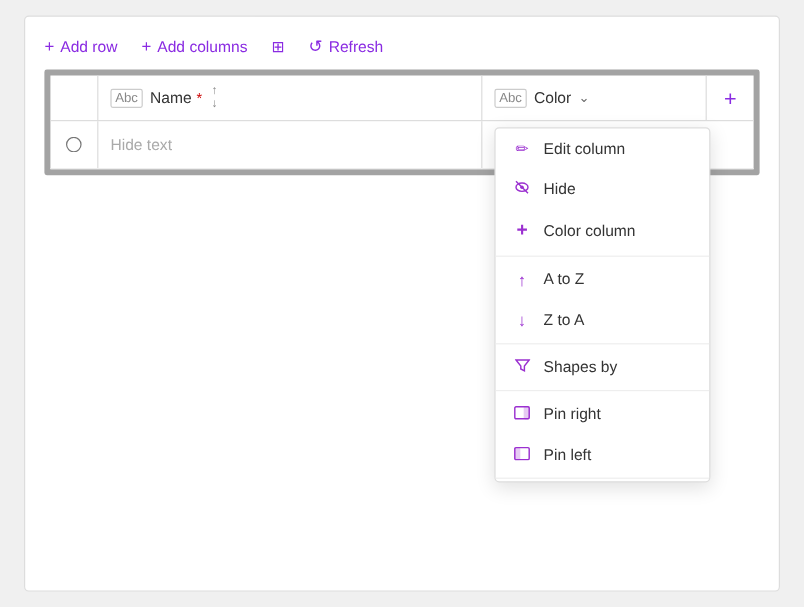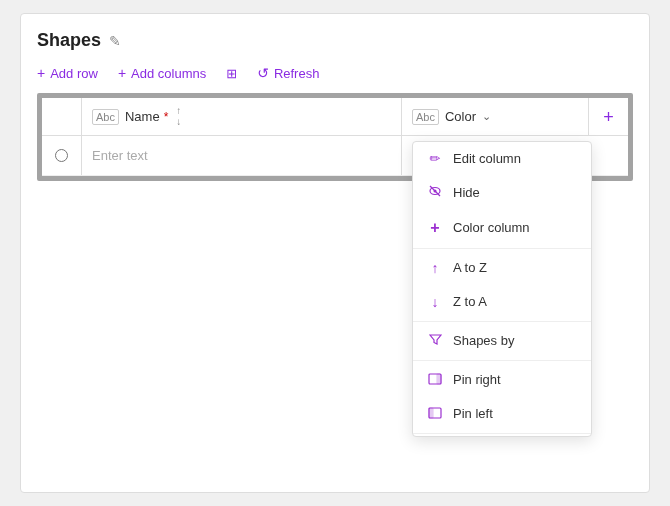--- a/index.html
+++ b/index.html
@@ -203,24 +203,20 @@
       display: flex;
       align-items: center;
       gap: 6px;
     }
   </style>
 </head>
 <body>
 
 <div class="panel">
 
-  <div class="panel-header">
-    <span class="panel-title">Shapes</span>
-    <span class="edit-icon" title="Edit">✎</span>
-  </div>
 
   <div class="toolbar">
     <button class="toolbar-btn">
       <span class="btn-icon">+</span>
       <span>Add row</span>
     </button>
     <button class="toolbar-btn">
       <span class="btn-icon">+</span>
       <span>Add columns</span>
     </button>
@@ -319,18 +315,18 @@
       <div class="col-add">
         <span class="add-btn-icon">+</span>
       </div>
     </div>
 
     <div class="table-row">
       <div class="row-checkbox">
         <input type="radio" style="accent-color: rgb(155, 48, 208);">
       </div>
       <div class="row-name-cell">
-        <span class="placeholder-text">Enter text</span>
+        <span class="placeholder-text">Hide text</span>
       </div>
       <div class="row-color-cell"></div>
     </div>
   </div>
 </div>
 
 </body></html>

